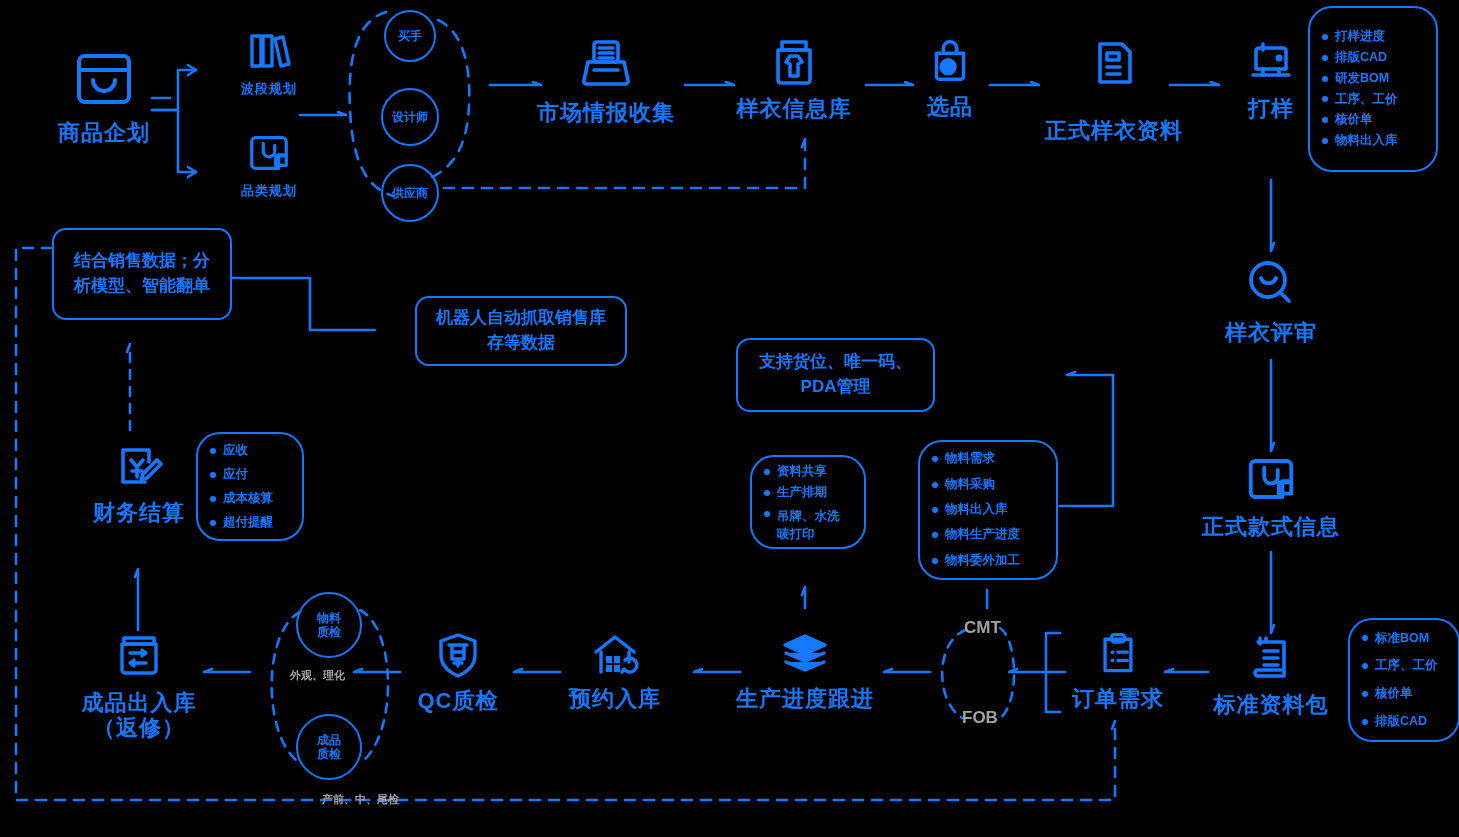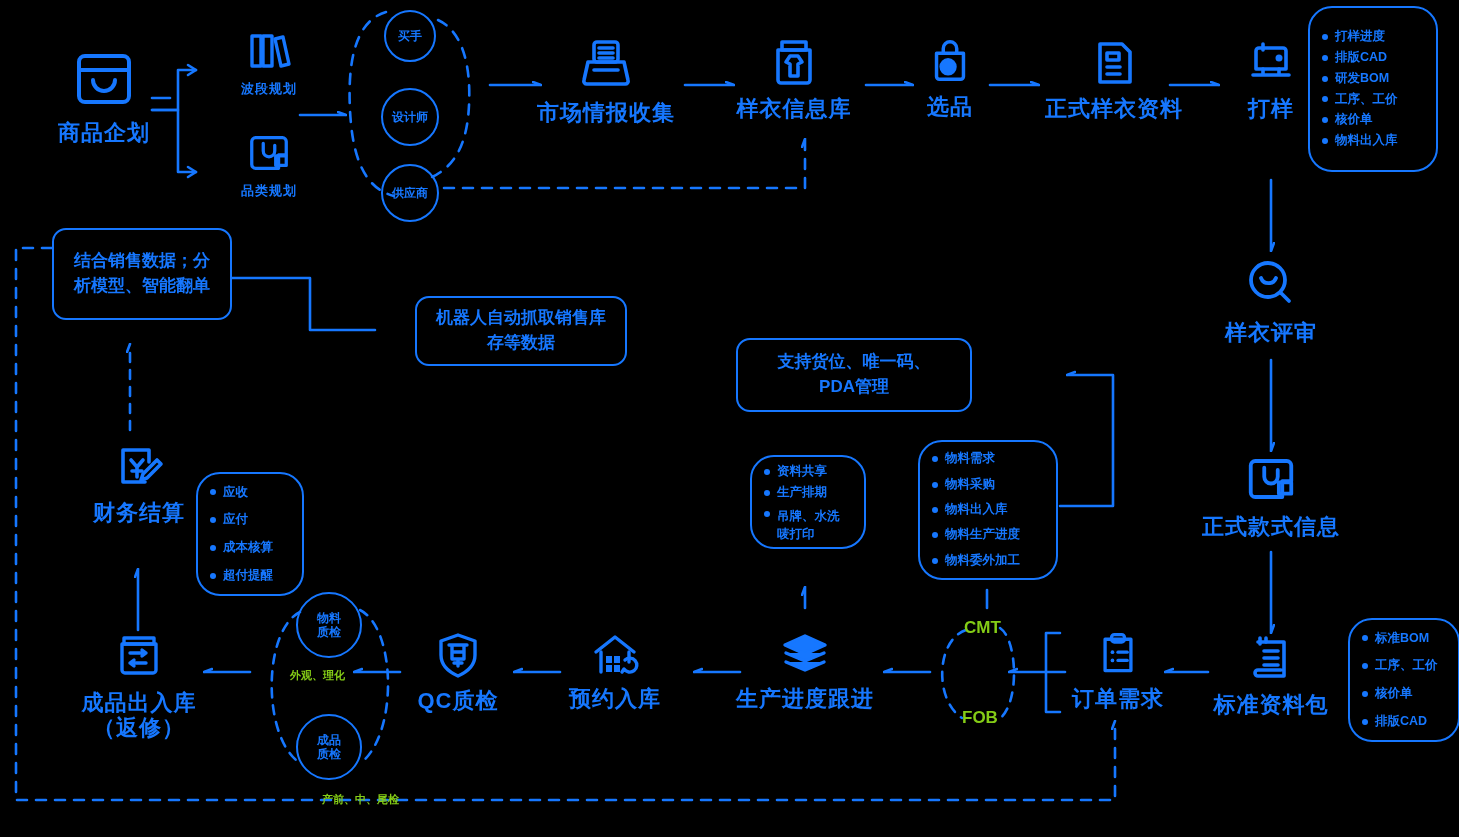--- a/index.html
+++ b/index.html
@@ -18,21 +18,21 @@
         color:#1677ff;font-weight:bold;display:flex;flex-direction:column;
         justify-content:center;box-sizing:border-box;}
   .rbox.center{align-items:center;text-align:center;font-size:17px;line-height:1.45;}
   .bullets{padding:8px 10px 8px 12px;gap:7px;border-radius:24px;}
   .bullets .bi{display:flex;align-items:center;gap:7px;font-size:12.5px;
                font-weight:bold;line-height:1.1;white-space:nowrap;}
   .bullets .dot{width:6px;height:6px;border-radius:50%;background:#1677ff;flex:0 0 6px;}
   .circ{position:absolute;border:2.5px solid #1677ff;border-radius:50%;
         display:flex;align-items:center;justify-content:center;color:#1677ff;
         font-weight:bold;box-sizing:border-box;}
-  .plain{position:absolute;color:#84cc16;font-weight:bold;white-space:nowrap;}
+  .plain{position:absolute;color:#a3a3a3;font-weight:bold;white-space:nowrap;}
 </style>
 </head>
 <body>
 
 <div id="canvas">
 
   <svg class="wires" viewBox="0 0 1459 837" xmlns="http://www.w3.org/2000/svg">
     <defs>
       <marker id="ah" markerWidth="10" markerHeight="10" refX="8" refY="4" orient="auto" markerUnits="userSpaceOnUse">
         <path d="M1,1 L9,4" stroke="#1677ff" stroke-width="2.6" fill="none" stroke-linecap="round"></path>
@@ -173,21 +173,21 @@
     <span class="ico">
       <svg width="50" height="50" viewBox="0 0 52 52" fill="none" stroke="#1677ff" stroke-width="3.6" stroke-linecap="round" stroke-linejoin="round">
         <path d="M12,18 h28 v24 a3,3 0 0 1 -3,3 h-22 a3,3 0 0 1 -3,-3 z"></path>
         <path d="M19,18 v-5 a7,7 0 0 1 14,0 v5"></path>
         <circle cx="24" cy="32" r="9" fill="#1677ff" stroke="none"></circle>
       </svg>
     </span>
     <span class="lbl lbl-lg">选品</span>
   </div>
 
-  <div class="node" style="left:1032px;top:36px;width:164px;">
+  <div class="node" style="left:1032px;top:36px;width:164px;gap:22px;">
     <span class="ico">
       <svg width="52" height="52" viewBox="0 0 52 52" fill="none" stroke="#1677ff" stroke-width="3.6" stroke-linecap="round" stroke-linejoin="round">
         <path d="M12,8 h22 l8,8 v30 h-30 z"></path>
         <rect x="19" y="17" width="12" height="7"></rect>
           <path d="M19,31 h13 M19,38 h13"></path>
       </svg>
     </span>
     <span class="lbl lbl-lg">正式样衣资料</span>
   </div>
 
@@ -233,37 +233,37 @@
   <div class="rbox center" style="left:52px;top:228px;width:180px;height:92px;padding:0 10px;">
     <span style="white-space:pre-line;">结合销售数据；分
 析模型、智能翻单</span>
   </div>
 
   <div class="rbox center" style="left:383px;top:296px;width:212px;height:70px;padding:16px 10px;margin-left:32px;">
     <span style="white-space:pre-line;">机器人自动抓取销售库
 存等数据</span>
   </div>
 
-  <div class="rbox center" style="left:736px;top:338px;width:236px;height:74px;padding:0 18px;">
+  <div class="rbox center" style="left:736px;top:338px;width:199px;height:74px;padding:0 18px;">
     <span style="white-space:pre-line;">支持货位、唯一码、
 PDA管理</span>
   </div>
 
   <div class="node" style="left:96px;top:440px;width:86px;">
     <span class="ico">
       <svg width="52" height="52" viewBox="0 0 52 52" fill="none" stroke="#1677ff" stroke-width="3.6" stroke-linecap="round" stroke-linejoin="round">
         <path d="M10,10 h26 v12 M10,10 v32 h22"></path>
         <path d="M18,20 l6,7 l6,-7 M24,27 v10 M19,31 h10"></path>
         <path d="M44,20 l4,4 l-14,14 l-6,2 l2,-6 z"></path>
       </svg>
     </span>
     <span class="lbl lbl-lg">财务结算</span>
   </div>
 
-  <div class="rbox bullets" style="left:196px;top:432px;width:108px;height:124px;justify-content:space-around;margin-top:40px;">
+  <div class="rbox bullets" style="left:196px;top:432px;width:108px;height:109px;justify-content:space-around;">
     <div class="bi">
         <i class="dot"></i>
         <span>应收</span>
       </div>
     <div class="bi">
         <i class="dot"></i>
         <span>应付</span>
       </div>
     <div class="bi">
         <i class="dot"></i>

